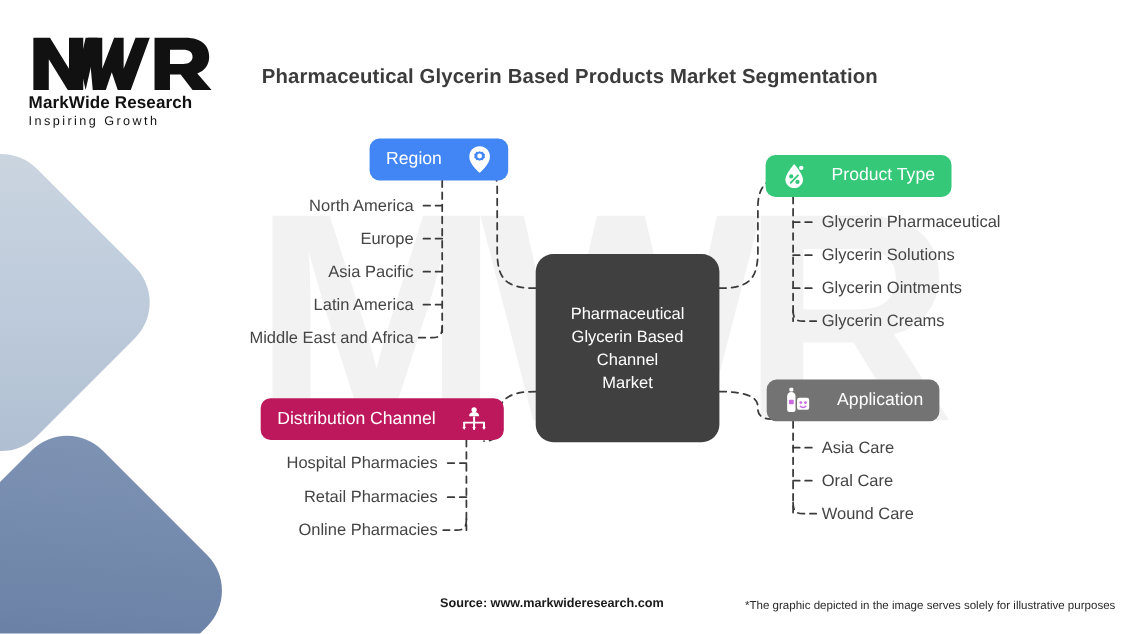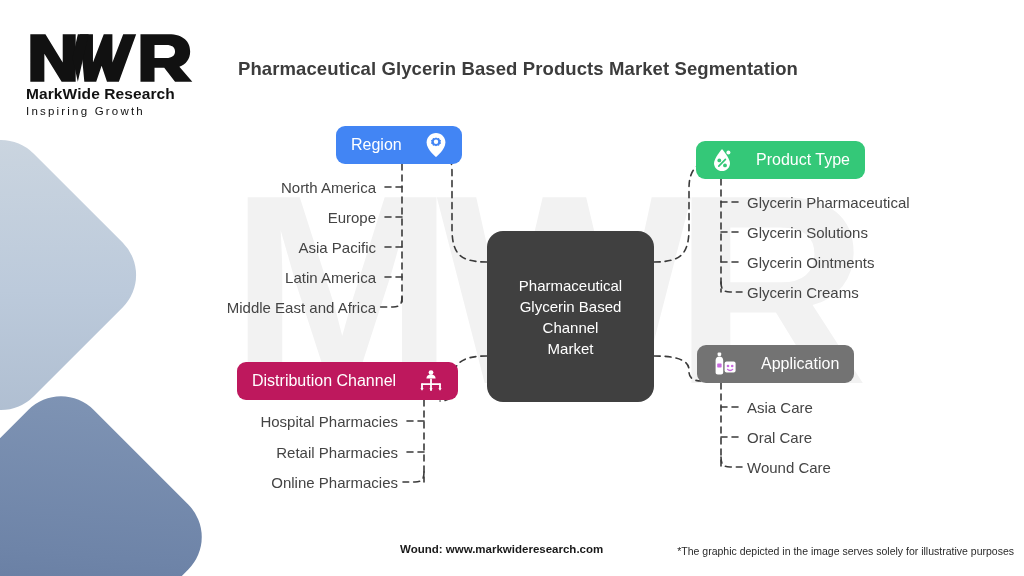--- a/index.html
+++ b/index.html
@@ -218,16 +218,16 @@
   <div class="leaf left-align" style="left:747px; top:292px">Glycerin Creams</div>
 
   <div class="leaf right-align" style="left:398px; top:421px">Hospital Pharmacies</div>
   <div class="leaf right-align" style="left:398px; top:452px">Retail Pharmacies</div>
   <div class="leaf right-align" style="left:398px; top:482px">Online Pharmacies</div>
 
   <div class="leaf left-align" style="left:747px; top:407px">Asia Care</div>
   <div class="leaf left-align" style="left:747px; top:437px">Oral Care</div>
   <div class="leaf left-align" style="left:747px; top:467px">Wound Care</div>
 
-  <div class="source">Wound: www.markwideresearch.com</div>
+  <div class="source">Source: www.markwideresearch.com</div>
   <div class="disclaimer">*The graphic depicted in the image serves solely for illustrative purposes</div>
 
 </div>
 
 </body></html>

